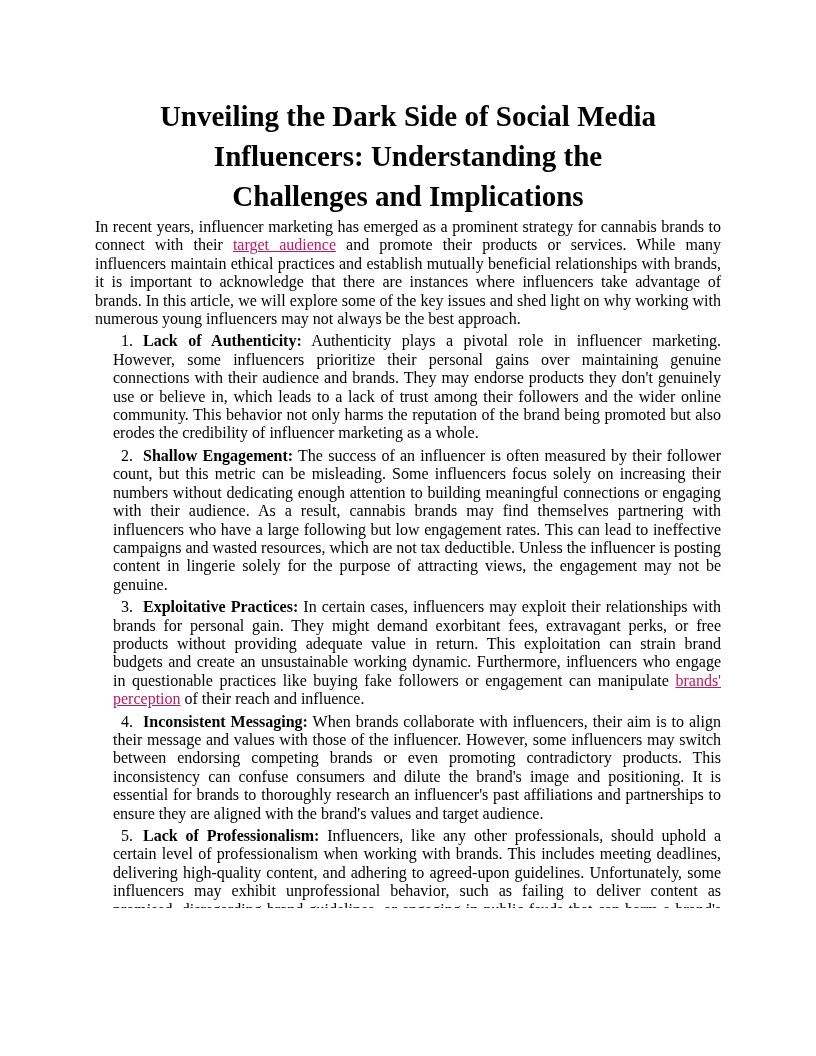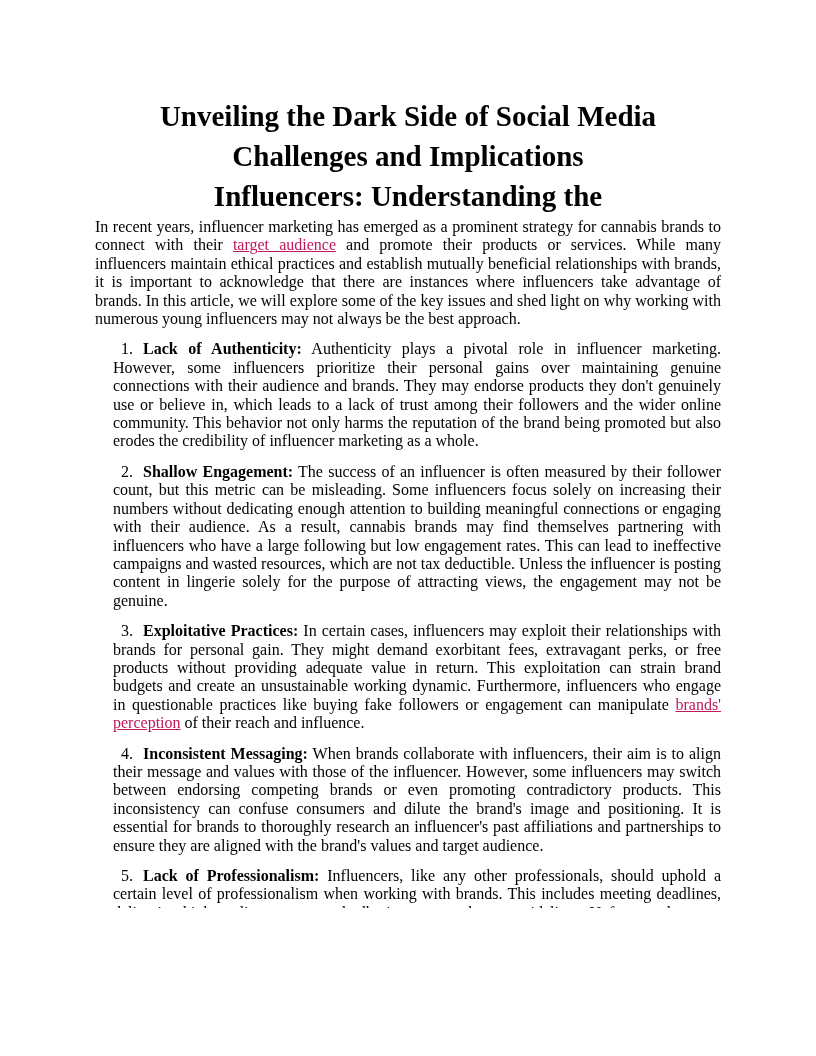--- a/index.html
+++ b/index.html
@@ -25,21 +25,21 @@
     text-align: center;
     margin: 0 0 2px 0;
   }
   .body-text {
     font-size: 16px;
     line-height: 18.4px;
     text-align: justify;
     margin: 0;
   }
   .list-item {
-    margin: 12px 0 0 18px;
+    margin: 4px 0 0 18px;
     text-indent: 8px;
   }
   .num {
     white-space: pre;
   }
   .tab {
     display: inline-block;
     width: 10px;
   }
   .label {
@@ -51,22 +51,22 @@
     cursor: pointer;
   }
 </style>
 </head>
 <body>
 
 <div class="page">
 
   <h1 class="doc-title">
     <div>Unveiling the Dark Side of Social Media</div>
+    <div>Influencers: Understanding the</div>
     <div>Challenges and Implications</div>
-    <div>Influencers: Understanding the</div>
   </h1>
 
   <p class="body-text"><span>In recent years, influencer marketing has emerged as a prominent strategy for cannabis brands to connect with their </span><a class="doc-link">target audience</a><span> and promote their products or services. While many influencers maintain ethical practices and establish mutually beneficial relationships with brands, it is important to acknowledge that there are instances where influencers take advantage of brands. In this article, we will explore some of the key issues and shed light on why working with numerous young influencers may not always be the best approach.</span></p>
 
   <div>
 
     <p class="body-text list-item"><span class="num">1.</span><span class="tab"></span><span class="label">Lack of Authenticity:</span><span> Authenticity plays a pivotal role in influencer marketing. However, some influencers prioritize their personal gains over maintaining genuine connections with their audience and brands. They may endorse products they don't genuinely use or believe in, which leads to a lack of trust among their followers and the wider online community. This behavior not only harms the reputation of the brand being promoted but also erodes the credibility of influencer marketing as a whole.</span></p>
 
     <p class="body-text list-item"><span class="num">2.</span><span class="tab"></span><span class="label">Shallow Engagement:</span><span> The success of an influencer is often measured by their follower count, but this metric can be misleading. Some influencers focus solely on increasing their numbers without dedicating enough attention to building meaningful connections or engaging with their audience. As a result, cannabis brands may find themselves partnering with influencers who have a large following but low engagement rates. This can lead to ineffective campaigns and wasted resources, which are not tax deductible. Unless the influencer is posting content in lingerie solely for the purpose of attracting views, the engagement may not be genuine.</span></p>
 

